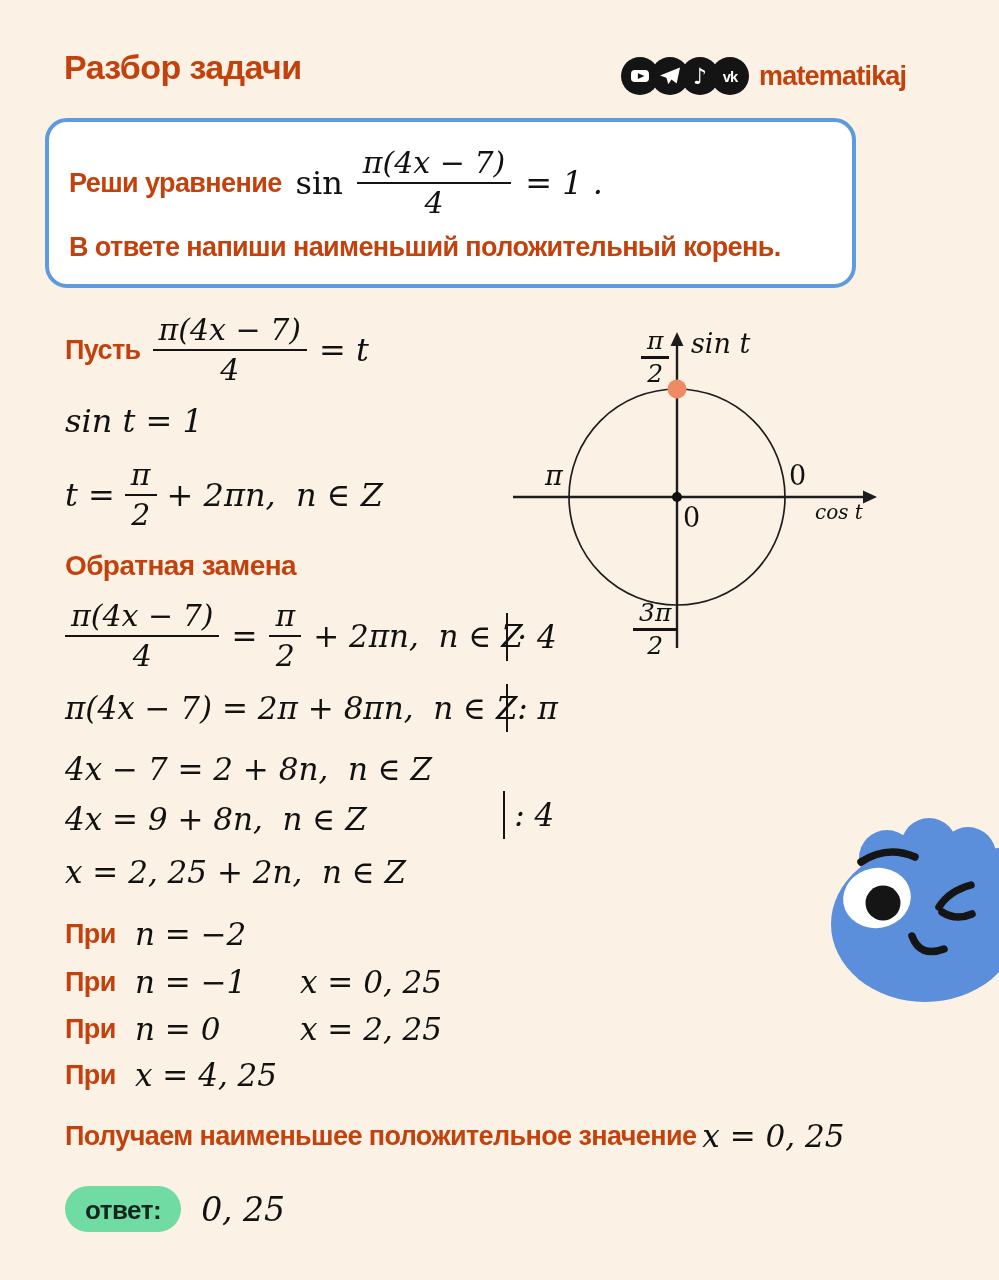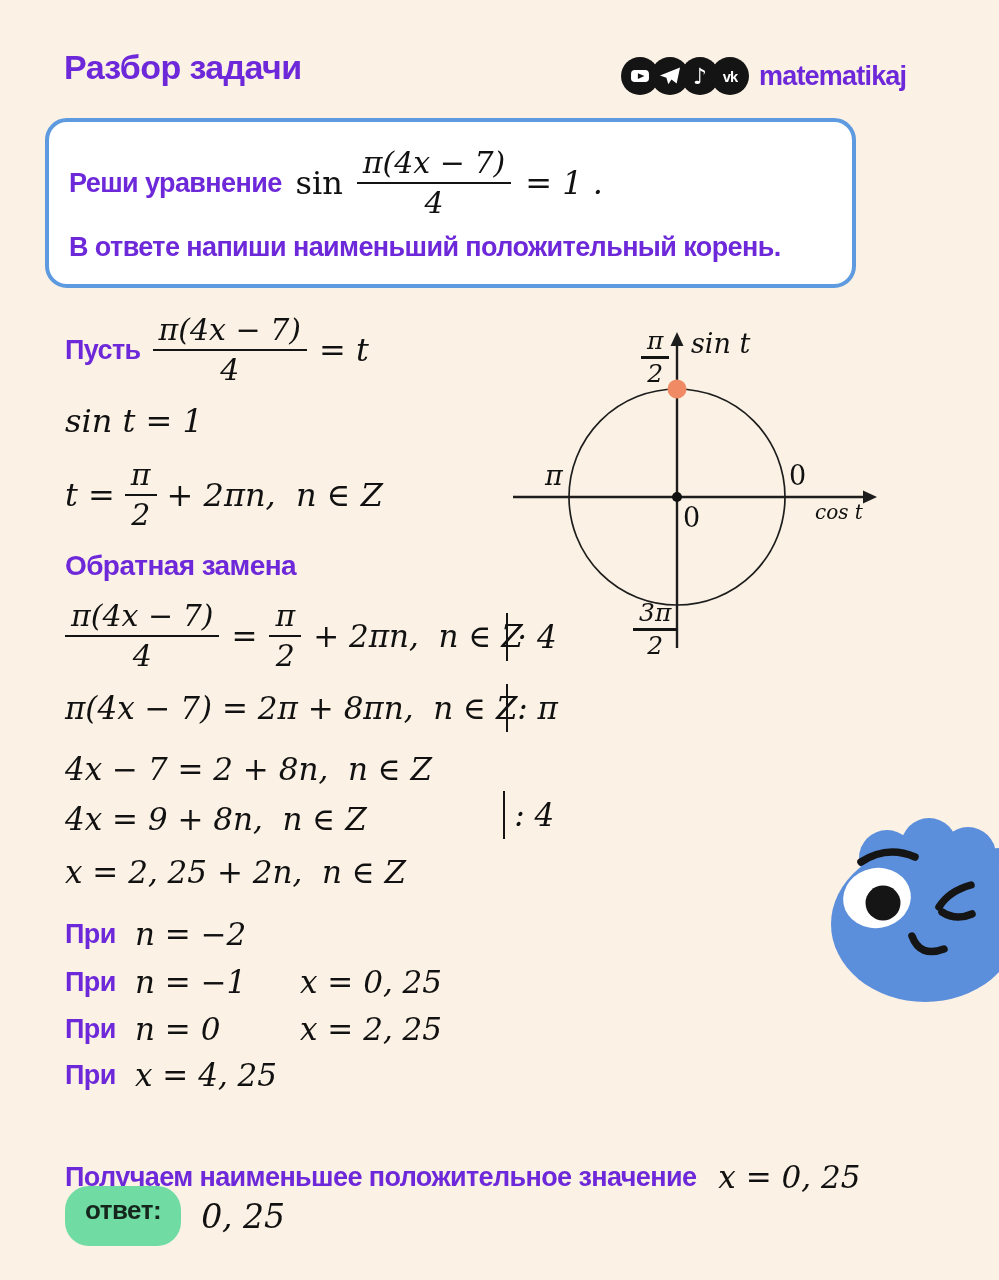--- a/index.html
+++ b/index.html
@@ -1,21 +1,21 @@
 <!DOCTYPE html>
 <html><head>
 <meta charset="utf-8">
 <style>
   html,body{margin:0;padding:0;}
   body{width:999px;height:1280px;position:relative;overflow:hidden;
        background:#FBF1E4;font-family:"Liberation Sans",sans-serif;color:#141414;}
   .abs{position:absolute;}
 
   
-  .sans{font-family:"Liberation Sans",sans-serif;font-weight:700;letter-spacing:-0.6px;color:#6d28d9;}
+  .sans{font-family:"Liberation Sans",sans-serif;font-weight:700;letter-spacing:-0.6px;color:#c2410c;}
   .math{font-family:"DejaVu Serif",serif;font-style:italic;color:#111;white-space:pre;}
   .rm{font-style:normal;}
 
   
   .page-title{left:64px;top:50px;font-size:34px;line-height:1;}
   .social{left:621px;top:57px;display:flex;align-items:center;}
   .soc-icon{width:38px;height:38px;display:block;}
   .soc-icon + .soc-icon{margin-left:-8px;}
   .brand{margin-left:10px;font-size:27px;font-weight:700;letter-spacing:-0.8px;}
 
@@ -51,21 +51,21 @@
   .case-prefix{width:70px;font-size:27px;}
   .case-cond{width:165px;font-size:31px;}
   .case-result{font-size:31px;}
 
   
   .diagram{left:505px;top:326px;width:394px;height:340px;}
   .dlabel{position:absolute;font-family:"DejaVu Serif",serif;color:#111;}
 
   
   .answer-row{left:65px;top:1186px;display:flex;align-items:center;gap:20px;}
-  .answer-pill{background:#70DBA2;border-radius:24px;padding:9px 20px 20px;
+  .answer-pill{background:#70DBA2;border-radius:24px;padding:9px 20px 6px;
       font-size:26px;font-weight:700;letter-spacing:-0.5px;color:#15271d;}
   .answer-value{font-size:33px;}
 
   
   .mascot{left:825px;top:812px;width:174px;height:190px;}
 </style>
 </head>
 <body>
 
 <div class="abs sans page-title">Разбор задачи</div>
@@ -186,21 +186,21 @@
 <div class="abs case-row" style="top:1011px;">
   <span class="sans case-prefix">При</span>
   <span class="math case-cond">n = 0</span>
   <span class="math case-result">x = 2, 25</span>
 </div>
 <div class="abs case-row" style="top:1057px;">
   <span class="sans case-prefix">При</span>
   <span class="math case-result">x = 4, 25</span>
 </div>
 
-<div class="abs line" style="top:1159px;gap:22px;">
+<div class="abs line" style="top:1118px;gap:6px;">
   <span class="sans h27">Получаем наименьшее положительное значение</span>
   <span class="math m31">x = 0, 25</span>
 </div>
 
 <div class="abs answer-row">
   <span class="answer-pill sans">ответ:</span>
   <span class="math answer-value">0, 25</span>
 </div>
 
 <div class="abs diagram">

